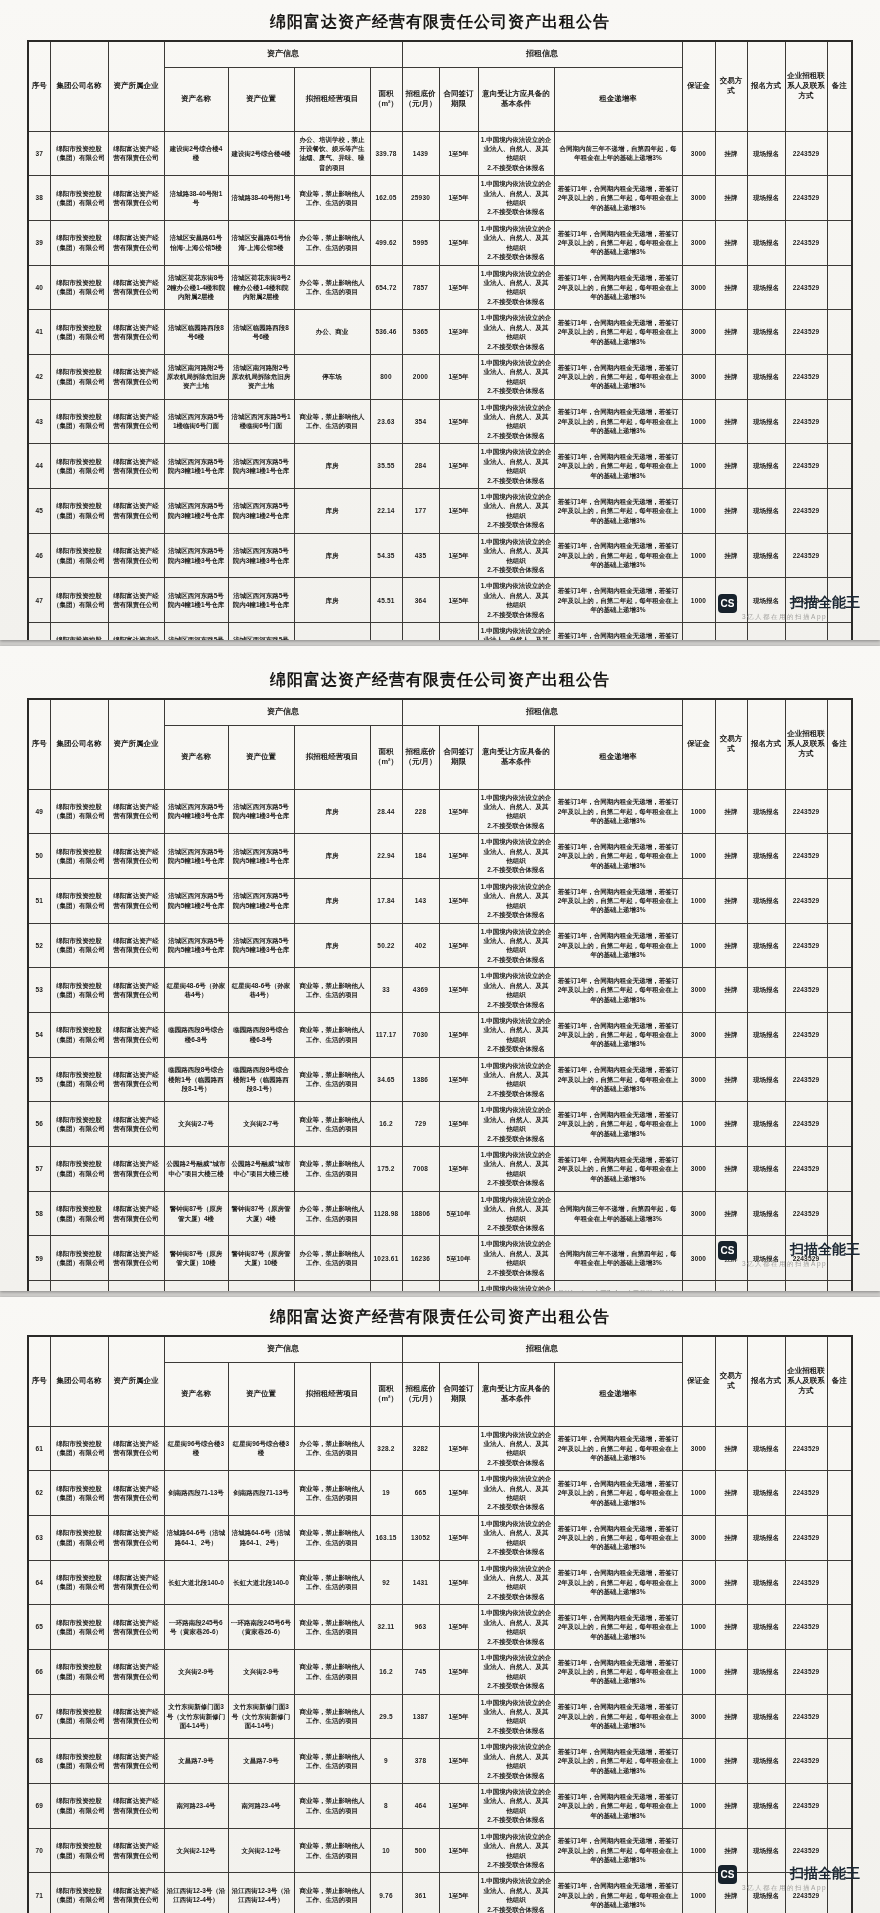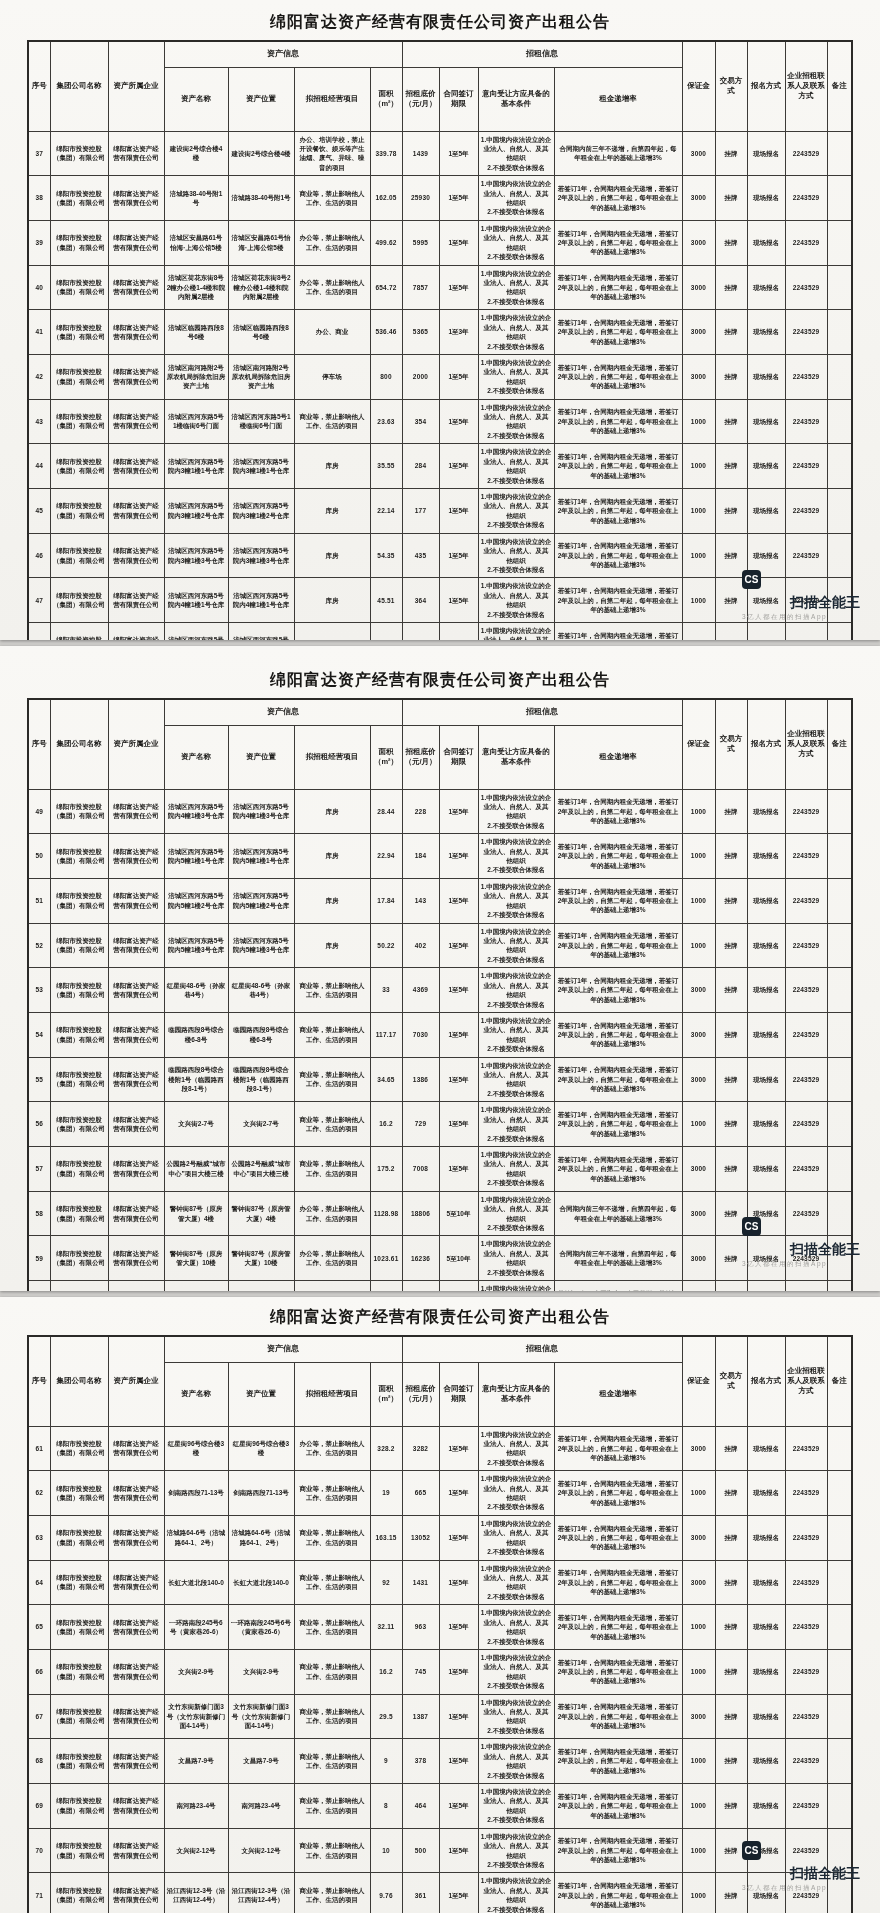--- a/index.html
+++ b/index.html
@@ -58,21 +58,20 @@
   }
   td.tl { text-align: left; }
   td.num { font-size: 7px; letter-spacing: 0.2px; }
   tbody tr { height: 39px; }
   .cs-badge {
     position: absolute;
     right: 20px;
     display: flex;
     align-items: flex-start;
     gap: 5px;
-    flex-direction: column;
   }
   .page-1 .cs-badge { bottom: 18px; }
   .page-2 .cs-badge { bottom: 22px; }
   .page-3 .cs-badge { bottom: 20px; }
   .cs-icon {
     width: 19px; height: 19px;
     background: #17222c;
     border-radius: 4px;
     color: #ffffff;
     font-size: 10px;

